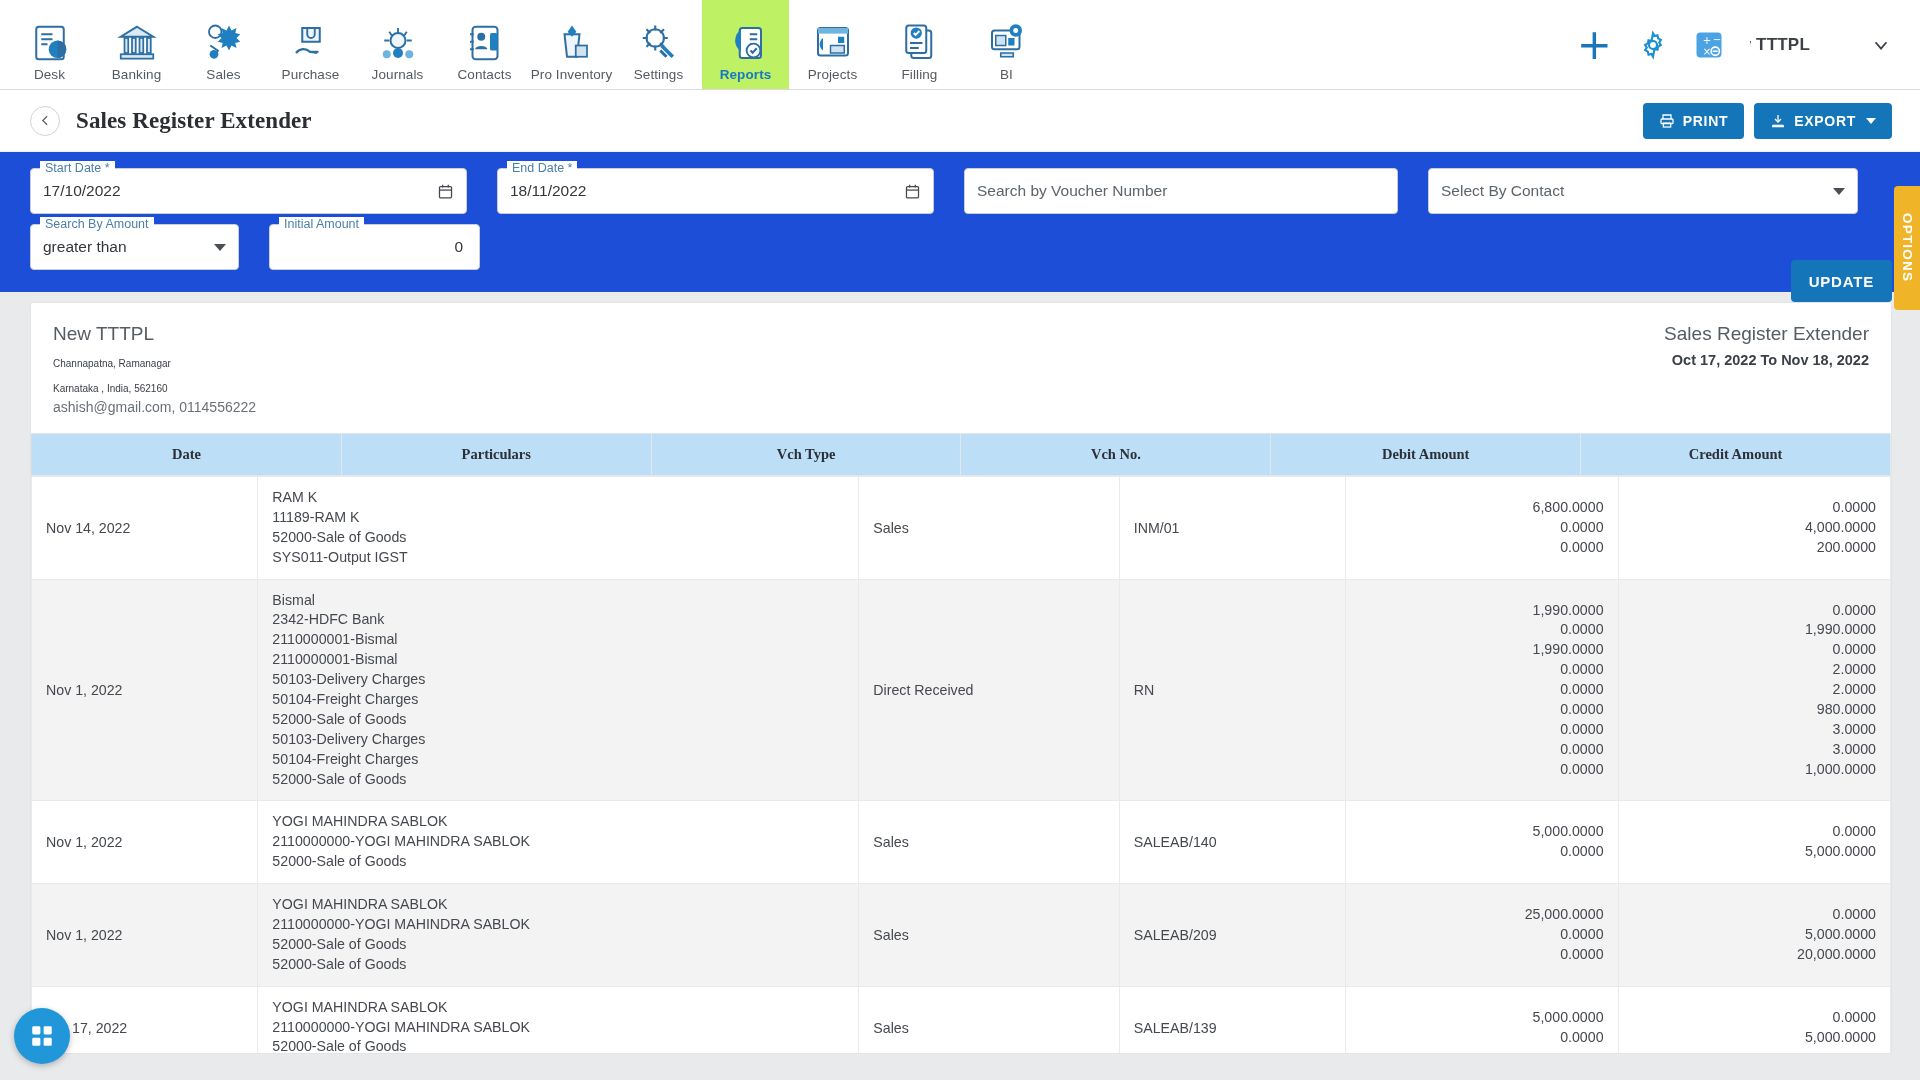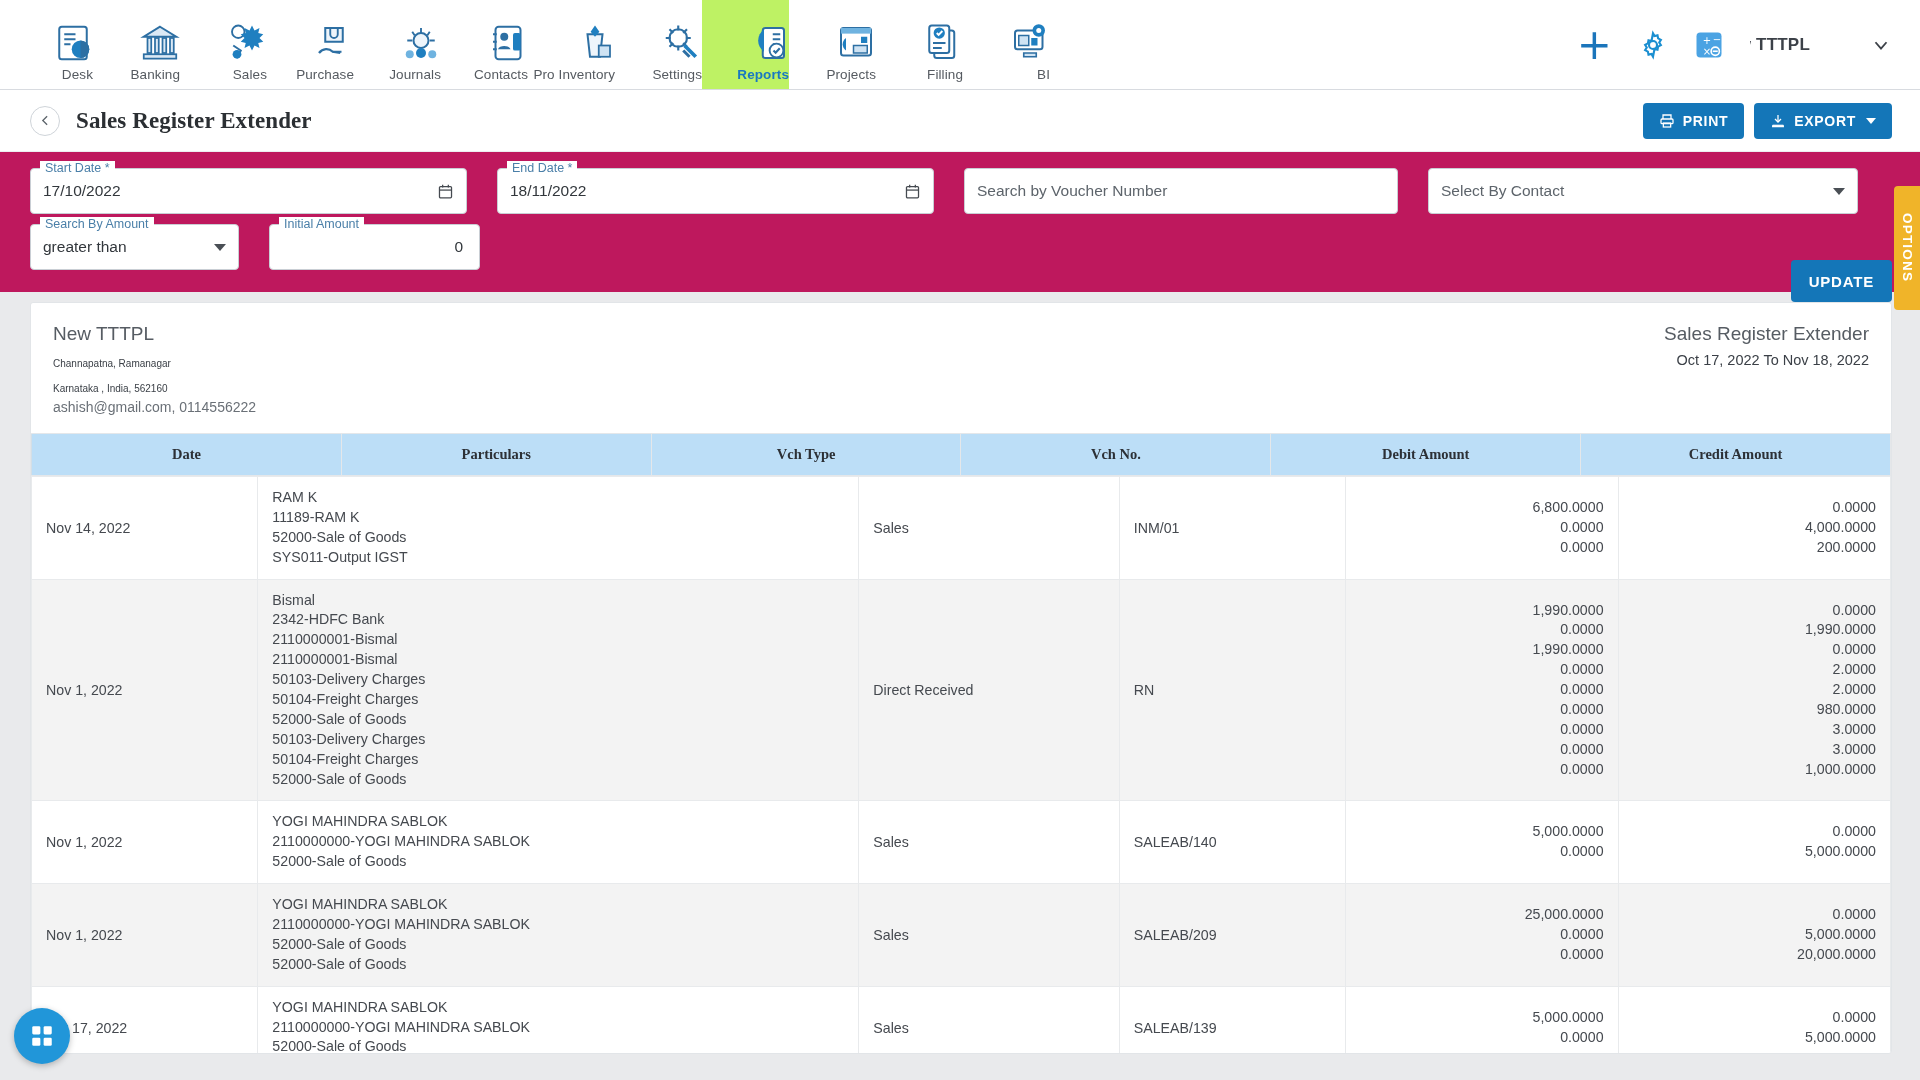--- a/index.html
+++ b/index.html
@@ -17,21 +17,21 @@
     background: #ffffff;
     border-bottom: 1px solid #d8dbe0;
     display: flex;
     align-items: stretch;
     padding-left: 6px;
   }
   .nav-items { display: flex; align-items: stretch; }
   .nav-item {
     width: 87px;
     display: flex; flex-direction: column;
-    align-items: flex-end; justify-content: center;
+    align-items: center; justify-content: center;
     gap: 4px;
     cursor: pointer;
     padding-top: 16px;
   }
   .nav-item.active { background: #bef264; }
   .nav-ico { width: 40px; height: 40px; display: block; }
   .nav-label {
     font-size: 13.5px;
     color: #555a60;
     white-space: nowrap;
@@ -94,21 +94,21 @@
   }
   .btn-blue svg { width: 16px; height: 16px; }
   .caret-d {
     width: 0; height: 0; border-left: 5px solid transparent;
     border-right: 5px solid transparent; border-top: 6px solid #fff;
     margin-left: 2px;
   }
 
   
   .filters {
-    background: #be185d;
+    background: #1d4ed8;
     padding: 16px 28px 22px 30px;
     position: relative;
   }
   .frow { display: flex; gap: 30px; }
   .frow + .frow { margin-top: 10px; }
   .field {
     position: relative;
     height: 46px;
     border: 1px solid #c9ced4;
     border-radius: 4px;
@@ -160,21 +160,21 @@
   }
   .rpt-head {
     display: flex; justify-content: space-between;
     padding: 20px 22px 18px 22px;
   }
   .co-name { font-size: 19px; color: #565c63; margin-bottom: 7px; }
   .co-line { font-size: 10px; color: #3b4047; font-weight: 400; line-height: 1.30; margin-top: 12px; }
   .co-mail { font-size: 14px; color: #6a7077; margin-top: 4px; }
   .rpt-right { text-align: right; }
   .rpt-title { font-size: 19px; color: #565c63; margin-bottom: 7px; }
-  .rpt-range { font-size: 14.5px; color: #3b4047; font-weight: 400; text-align: right; }
+  .rpt-range { font-size: 14.5px; color: #3b4047; font-weight: 700; text-align: right; }
 
   
   table.rt { width: 100%; border-collapse: collapse; table-layout: fixed; }
   table.rt th {
     background: #bcdef7;
     color: #2c3036;
     font-size: 14.5px; font-weight: 700;
     height: 42px;
     border: 1px solid #e4e7ea;
     border-left-color: #d3dee6;

